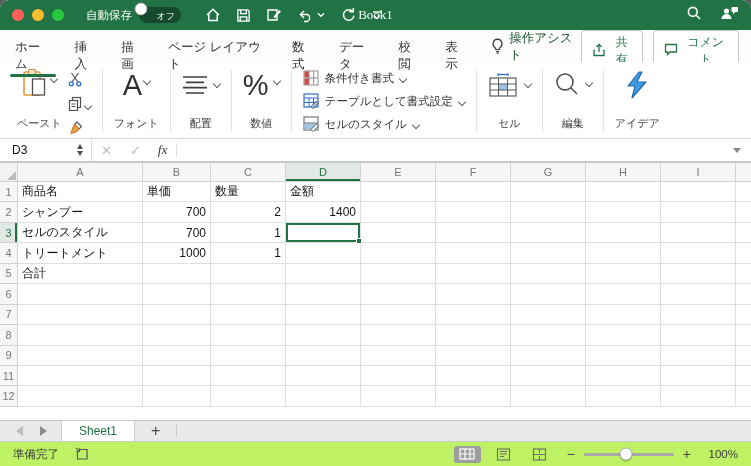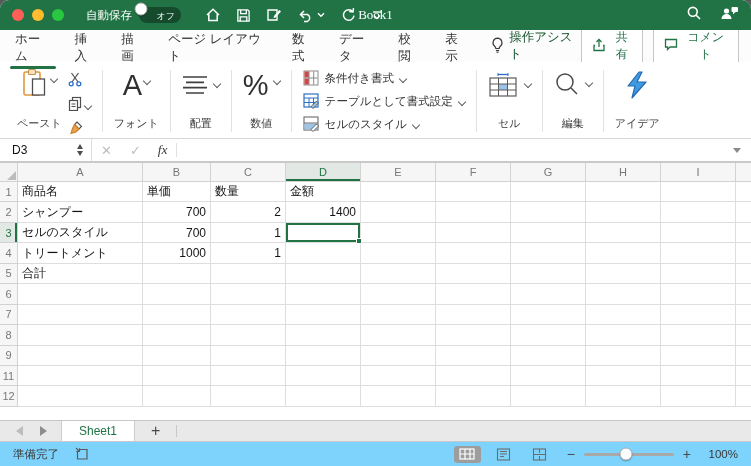--- a/index.html
+++ b/index.html
@@ -19,22 +19,22 @@
   .toggle .knob { position:absolute; left:1.5px; top:1.5px; width:13px; height:13px;
                   border-radius:50%; background:#fff; }
   .toggle .state { position:absolute; right:6px; top:2.5px; color:#fff; font-size:9px; }
   .tb-icons { display:flex; align-items:center; gap:15px; margin-left:24px; }
   .tb-icons svg { display:block; }
   .tb-title { position:absolute; left:0; right:0; text-align:center; color:#fff;
               font-size:13px; pointer-events:none; }
   .tb-right { margin-left:auto; display:flex; align-items:center; gap:18px; }
 
   
-  .tabrow { height:32px; background:#fcfcfc; display:flex; align-items:center;
-            padding:16px 12px; flex:0 0 auto; }
+  .tabrow { height:32px; background:#fcfcfc; display:flex; align-items:flex-start;
+            padding:0 12px; flex:0 0 auto; }
   .tab { font-size:12.5px; color:#333; padding:9px 3px 5px; margin-right:17px; position:relative; cursor:default; }
   .tab.active::after { content:""; position:absolute; left:-2px; right:-2px; bottom:1px;
                        height:3px; background:#217346; border-radius:2px; }
   .assist { display:flex; align-items:center; gap:5px; font-size:12.5px; color:#14532d; margin-left:2px; }
   .tab-actions { margin-left:auto; display:flex; gap:10px; }
   .pill-btn { display:flex; align-items:center; gap:5px; border:1px solid #c6c6c6; background:#fff;
               border-radius:4px; padding:3px 10px; font-size:12px; color:#217346; font-family:inherit; }
 
   
   .ribbon { height:77px; background:#fff; border-bottom:1px solid #d6d6d6; display:flex;
@@ -99,21 +99,21 @@
   .nav-arrows { display:flex; align-items:center; gap:17px; padding:0 14px 0 16px; }
   .tri-left { width:0; height:0; border-top:5px solid transparent; border-bottom:5px solid transparent; border-right:7px solid #bdbdbd; }
   .tri-right { width:0; height:0; border-top:5px solid transparent; border-bottom:5px solid transparent; border-left:7px solid #8d8d8d; }
   .sheet-tab { width:74px; background:#fff; color:#217346; font-size:12px; display:flex;
                align-items:center; justify-content:center; border-left:1px solid #cdcdcd;
                border-right:1px solid #cdcdcd; }
   .add-sheet { display:flex; align-items:center; padding:0 16px; font-size:16px; color:#4a4a4a; }
   .sheet-div { width:1px; background:#c9c9c9; margin:4px 0; }
 
   
-  .statusbar { height:21px; background:#7dd3fc; border-top:1px solid #c9c9c9; display:flex;
+  .statusbar { height:21px; background:#bef264; border-top:1px solid #c9c9c9; display:flex;
                align-items:center; padding:12px 13px; font-size:11.5px; color:#3a3a3a; flex:0 0 auto; }
   .macro { margin-left:16px; display:flex; align-items:center; }
   .sb-right { margin-left:auto; display:flex; align-items:center; }
   .view-btn { display:flex; align-items:center; justify-content:center; width:27px; height:17px;
               border-radius:3px; margin-left:9px; }
   .view-btn.active { background:#9d9d9d; }
   .zoomctl { display:flex; align-items:center; margin-left:14px; gap:9px; }
   .zsign { font-size:14px; color:#4c4c4c; line-height:1; }
   .track { width:90px; height:3px; background:#a9a9a9; border-radius:2px; position:relative; }
   .knob { position:absolute; left:47%; top:50%; transform:translate(-50%,-50%); width:13px; height:13px;

